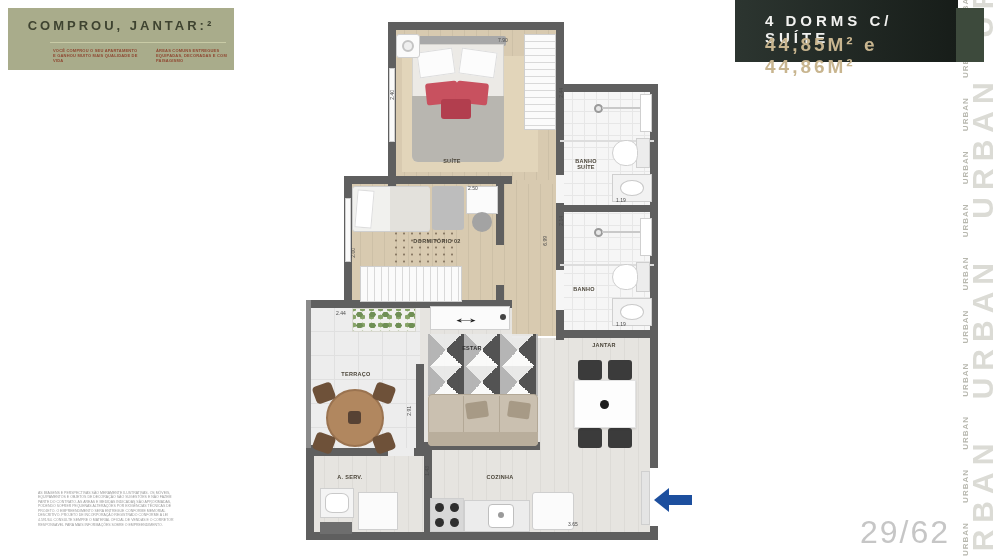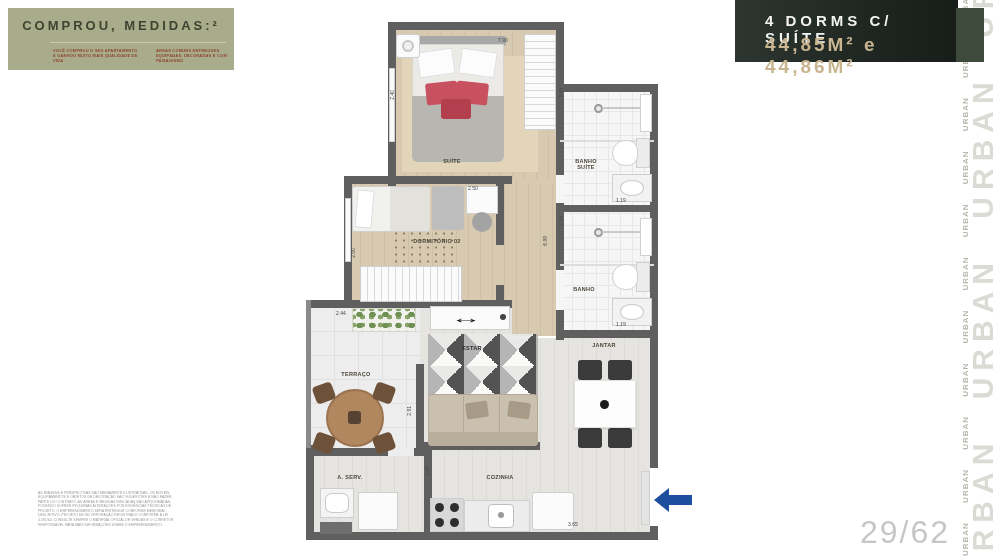--- a/index.html
+++ b/index.html
@@ -53,21 +53,21 @@
   .arrow-shaft{background:#1d4f9e;}
   .arrow-head{width:0;height:0;border-top:12px solid transparent;border-bottom:12px solid transparent;
               border-right:15px solid #1d4f9e;}
 </style>
 </head>
 <body>
 
 <div class="stage">
 
   <div class="abs promo">
-    <div class="abs promo-title">COMPROU, MEDIDAS:²</div>
+    <div class="abs promo-title">COMPROU, JANTAR:²</div>
     <div class="abs promo-rule"></div>
     <div class="abs promo-note" style="left:45px;top:40px;width:176px;">VOCÊ COMPROU O SEU APARTAMENTO E GANHOU MUITO MAIS QUALIDADE DE VIDA</div>
     <div class="abs promo-note" style="left:148px;top:40px;width:144px;">ÁREAS COMUNS ENTREGUES EQUIPADAS, DECORADAS E COM PAISAGISMO</div>
   </div>
 
   <div class="abs unit-header">
     <div class="abs unit-title">4 DORMS C/ SUÍTE</div>
     <div class="abs unit-area">44,85M² e 44,86M²</div>
   </div>
 

